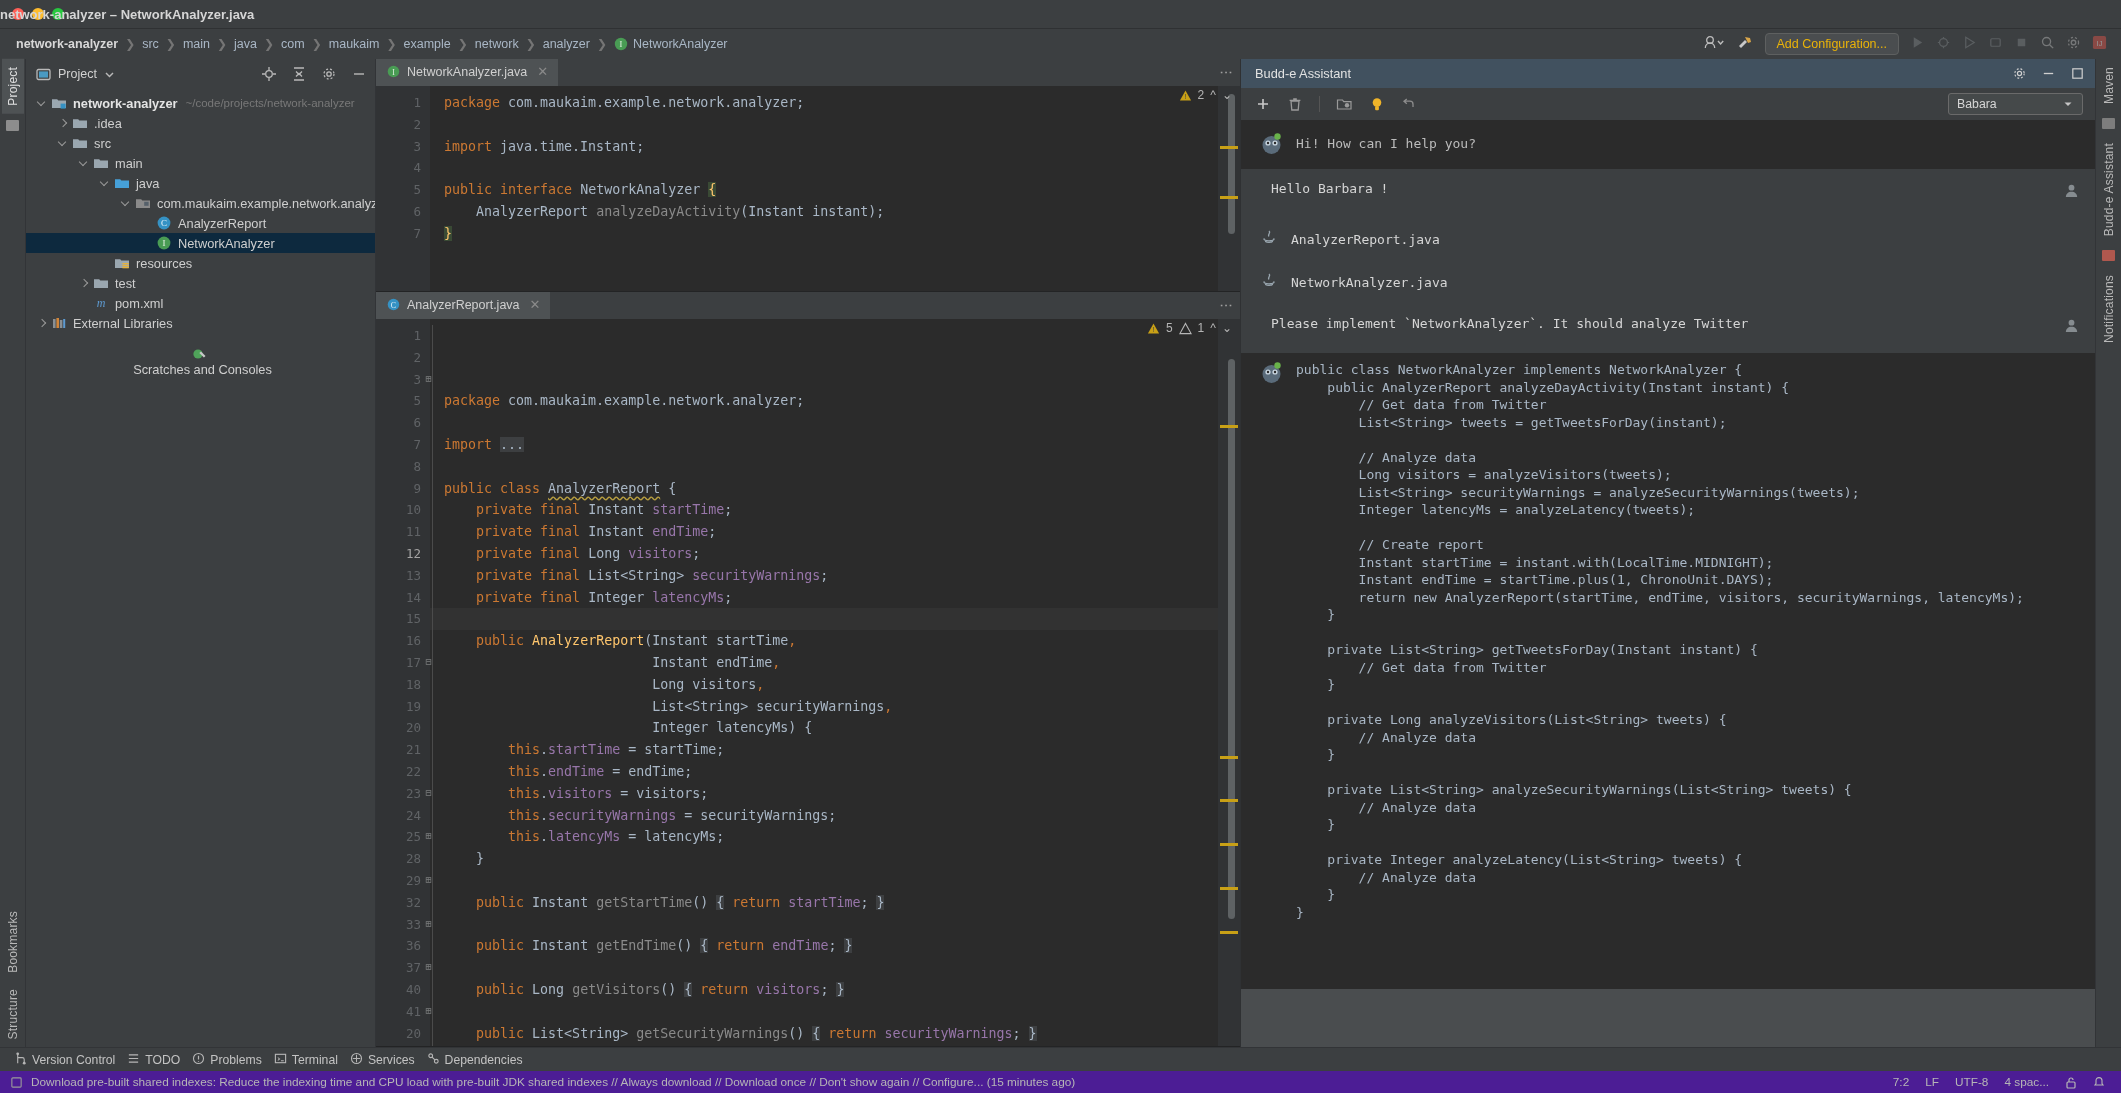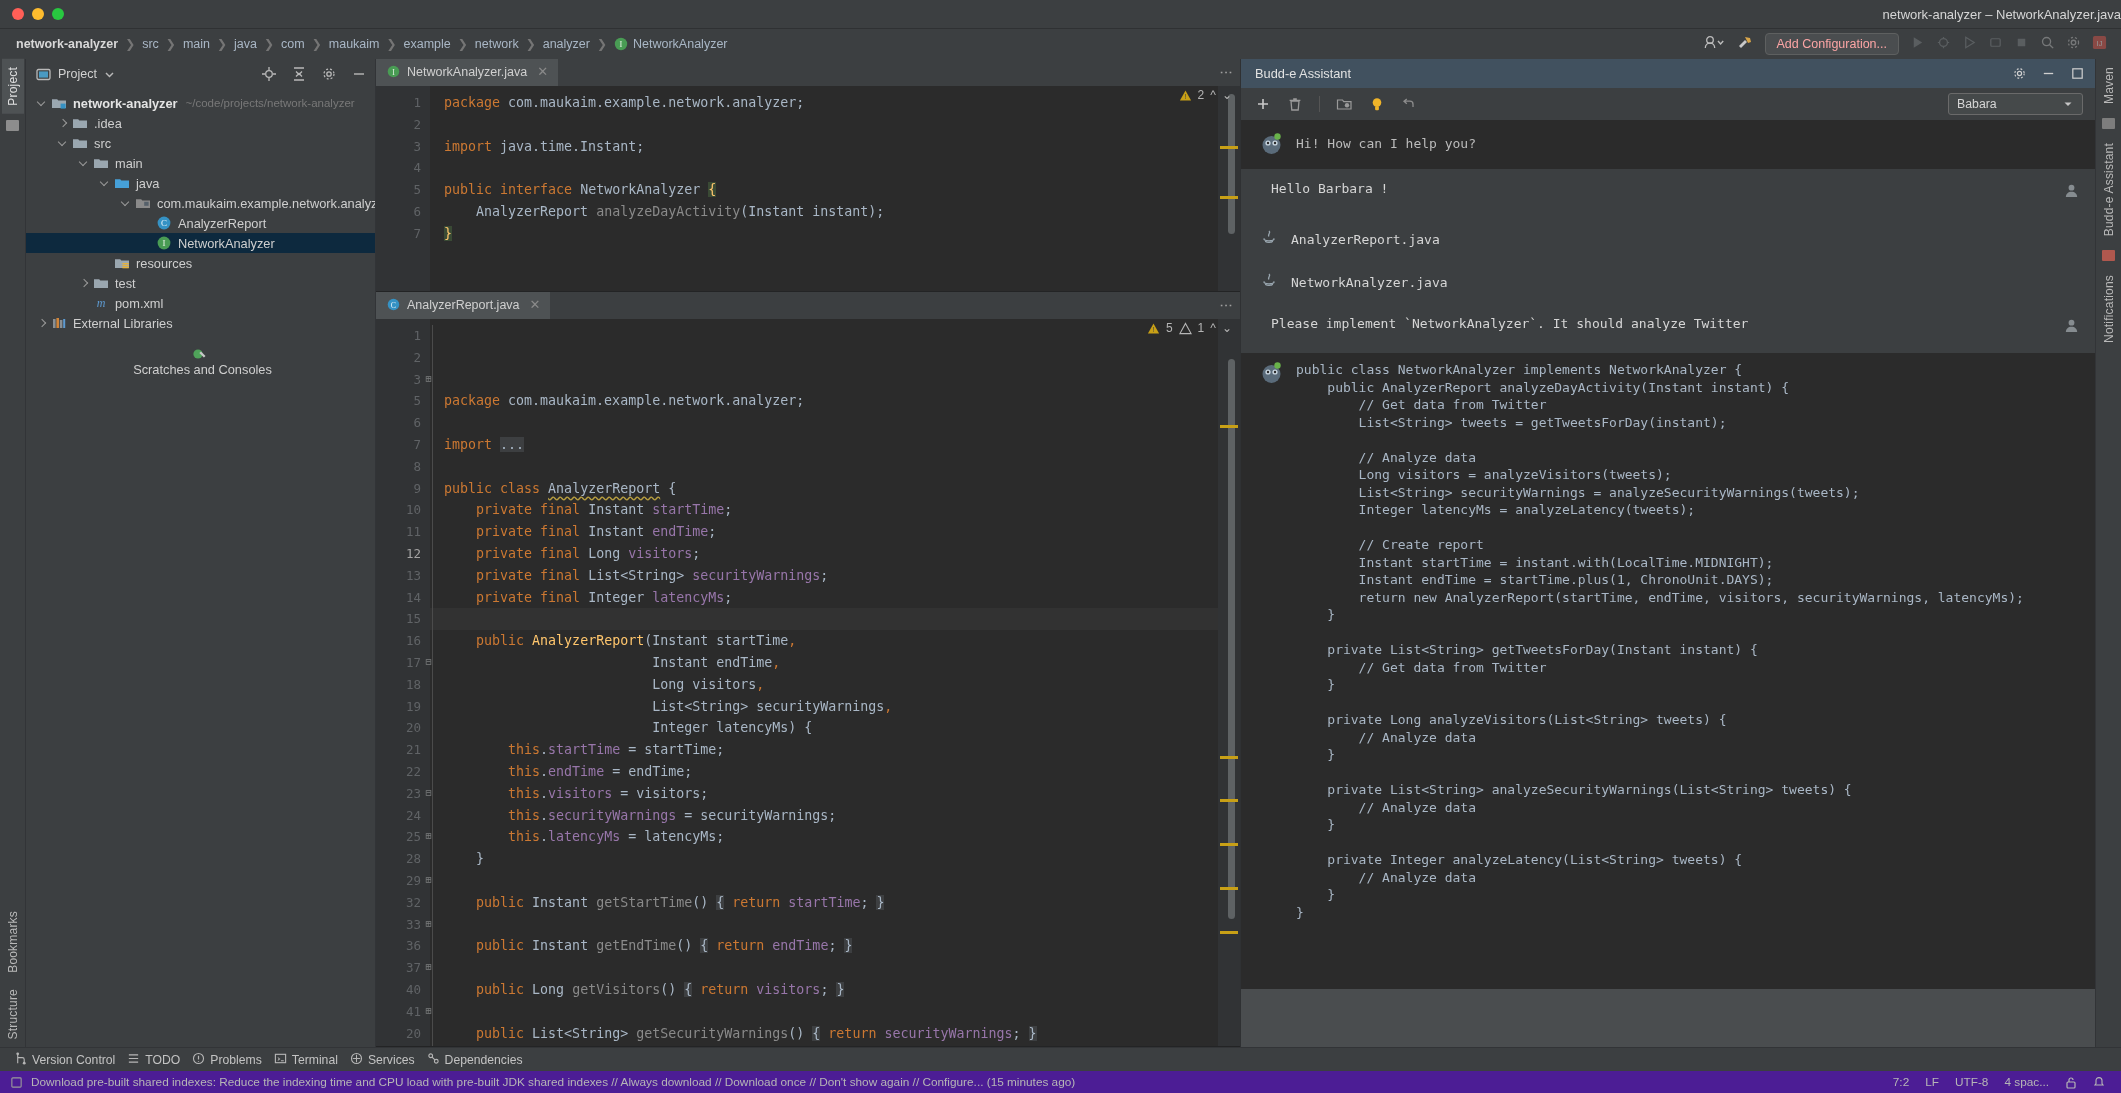--- a/index.html
+++ b/index.html
@@ -6,34 +6,34 @@
   html,body { width:2121px; height:1093px; overflow:hidden; background:#3c3f41;
     font-family:"Liberation Sans", sans-serif; color:#bbbbbb; }
   .app { position:relative; width:2121px; height:1093px; display:flex; flex-direction:column; }
 
   
   .titlebar { height:29px; background:#3c3f41; display:flex; align-items:center;
     position:relative; flex:0 0 29px; border-bottom:1px solid #2f3133;}
   .traffic { display:flex; gap:8px; padding-left:12px; }
   .dot { width:12px; height:12px; border-radius:50%; }
   .dot.r{background:#ff5f57;} .dot.y{background:#febc2e;} .dot.g{background:#28c840;}
-  .title-text { position:absolute; left:0; right:0; text-align:right;
-    font-size:13px; color:#d6d6d6; font-weight:normal; pointer-events:none;}
+  .title-text { position:absolute; left:0; right:0; text-align:left;
+    font-size:13px; color:#d6d6d6; font-weight:bold; pointer-events:none;}
 
   
   .navbar { height:30px; background:#3c3f41; display:flex; align-items:center;
     padding:0 6px 0 14px; flex:0 0 30px; }
   .crumbs { display:flex; align-items:center; font-size:12.5px; }
   .crumb { color:#a9b7c6; padding:0 2px; white-space:nowrap;}
   .crumb.first { font-weight:bold; color:#d8d8d8;}
   .sep { color:#757575; padding:0 5px; font-size:12px;}
   .crumb-ic { display:inline-flex; align-items:center; gap:5px;}
   .navbar-right { margin-left:auto; display:flex; align-items:center; gap:11px; padding-right:8px;}
   .config-btn { border:1px solid #5e6060; background:#4a4d4f; border-radius:4px;
-    padding:3px 11px; font-size:12.5px; color:#fca5a5; }
+    padding:3px 11px; font-size:12.5px; color:#eab308; }
   .run-ic { width:15px; height:15px; opacity:.45; }
 
   
   .body { flex:1; display:flex; min-height:0; }
 
   
   .leftstrip { width:26px; background:#3c3f41; display:flex; flex-direction:column;
     align-items:center; border-right:1px solid #323437; flex:0 0 26px;}
   .vtab { writing-mode:vertical-rl; transform:rotate(180deg); font-size:12px;
     color:#b9b9b9; padding:8px 4px; letter-spacing:.2px;}

